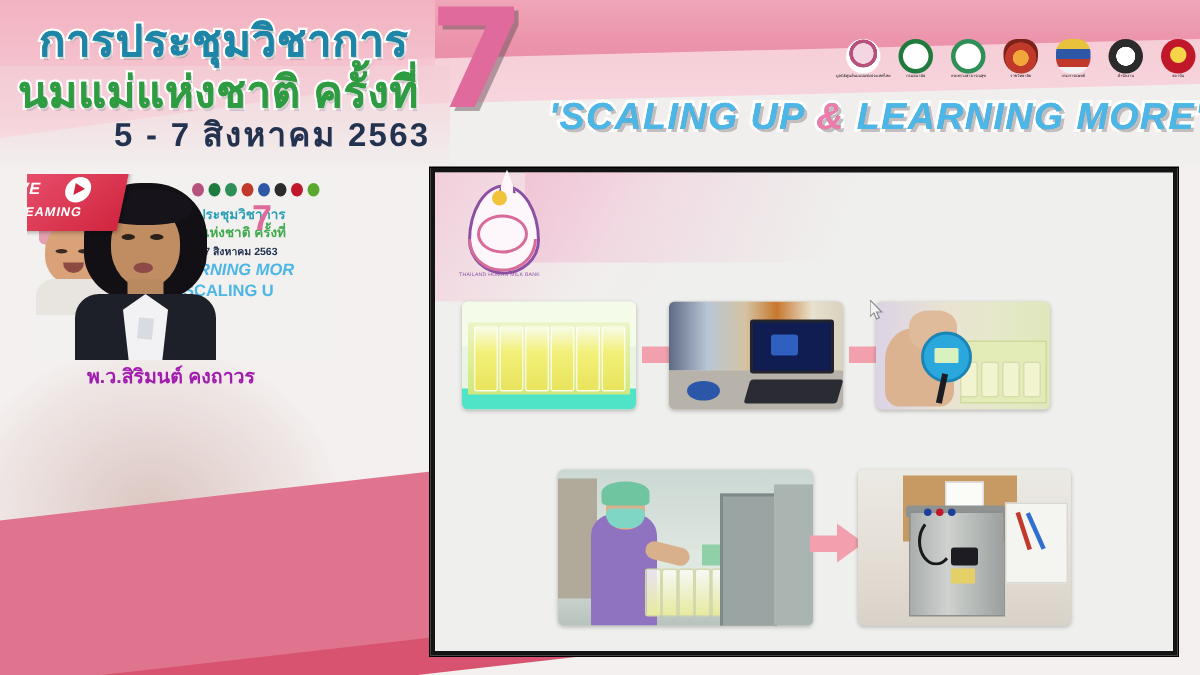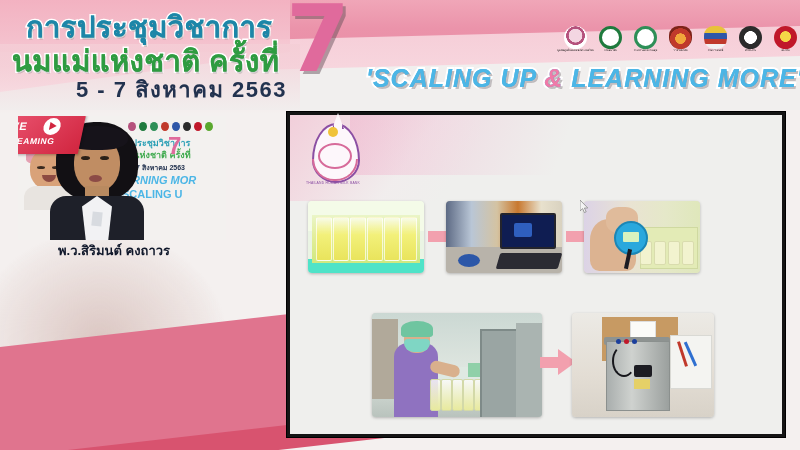--- a/index.html
+++ b/index.html
@@ -101,21 +101,21 @@
   .live-badge{position:absolute;left:-14px;top:-2px;width:78px;height:40px;
     background:linear-gradient(135deg,#e9536f,#d1253f);transform:skewX(-12deg);
     box-shadow:1px 1px 3px rgba(0,0,0,.3);}
   .live-txt{position:absolute;left:6px;top:6px;font-size:11px;font-weight:bold;color:#fff;
     letter-spacing:.5px;transform:skewX(0deg);}
   .live-play{position:absolute;left:38px;top:4px;width:17px;height:17px;border-radius:50%;background:#fff;}
   .live-play:after{content:"";position:absolute;left:6px;top:4px;border-left:7px solid #d1253f;
     border-top:4.5px solid transparent;border-bottom:4.5px solid transparent;}
   .stream-txt{position:absolute;left:2px;top:22px;font-size:8.5px;font-weight:bold;color:#fff;letter-spacing:.6px;}
 
-  .speaker-name{position:absolute;left:58px;top:240px;font-size:13px;font-weight:bold;color:#0f172a;
+  .speaker-name{position:absolute;left:58px;top:240px;font-size:13px;font-weight:bold;color:#a21caf;
     white-space:nowrap;}
 
   
   .slide{position:absolute;left:287px;top:112px;width:498px;height:325px;background:#efefed;
     border:3px solid #141414;box-sizing:border-box;box-shadow:0 0 0 1px #000;}
   .slide-wash{position:absolute;left:0;top:0;width:190px;height:86px;
     background:linear-gradient(125deg, rgba(243,196,212,.75), rgba(248,232,238,.25) 60%, rgba(255,255,255,0) 85%);}
   .slide-wash2{position:absolute;left:60px;top:0;width:300px;height:60px;
     background:linear-gradient(110deg, rgba(240,170,200,.45), rgba(255,255,255,0) 70%);}
 

